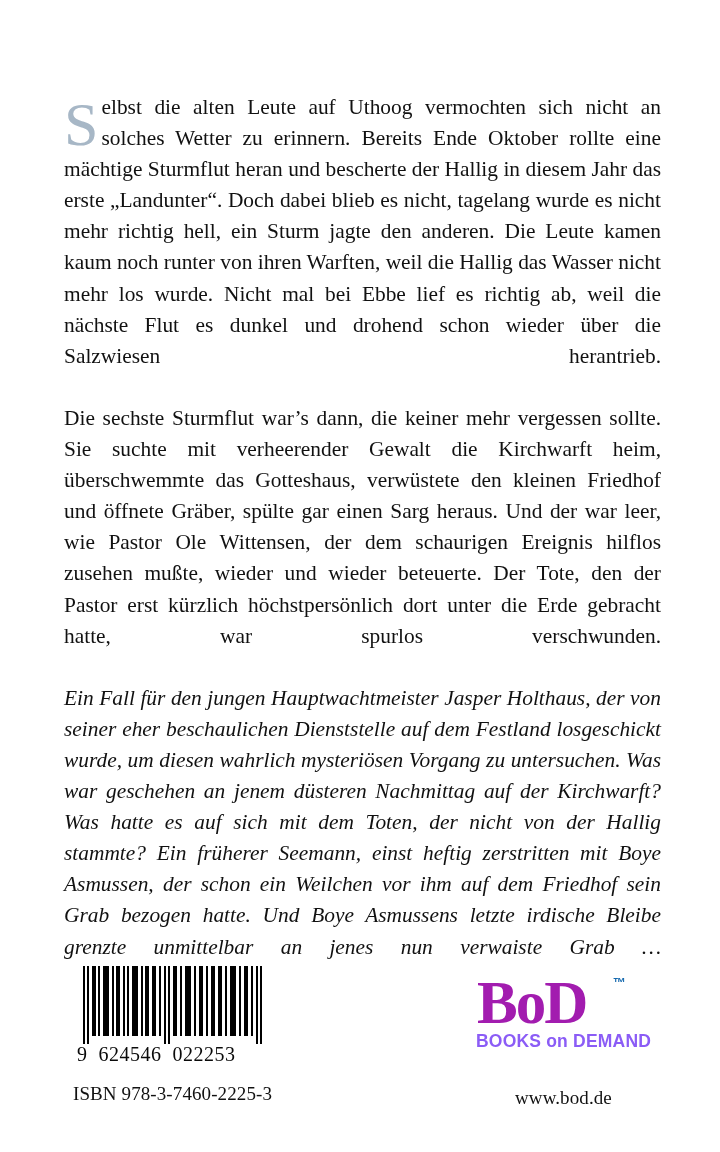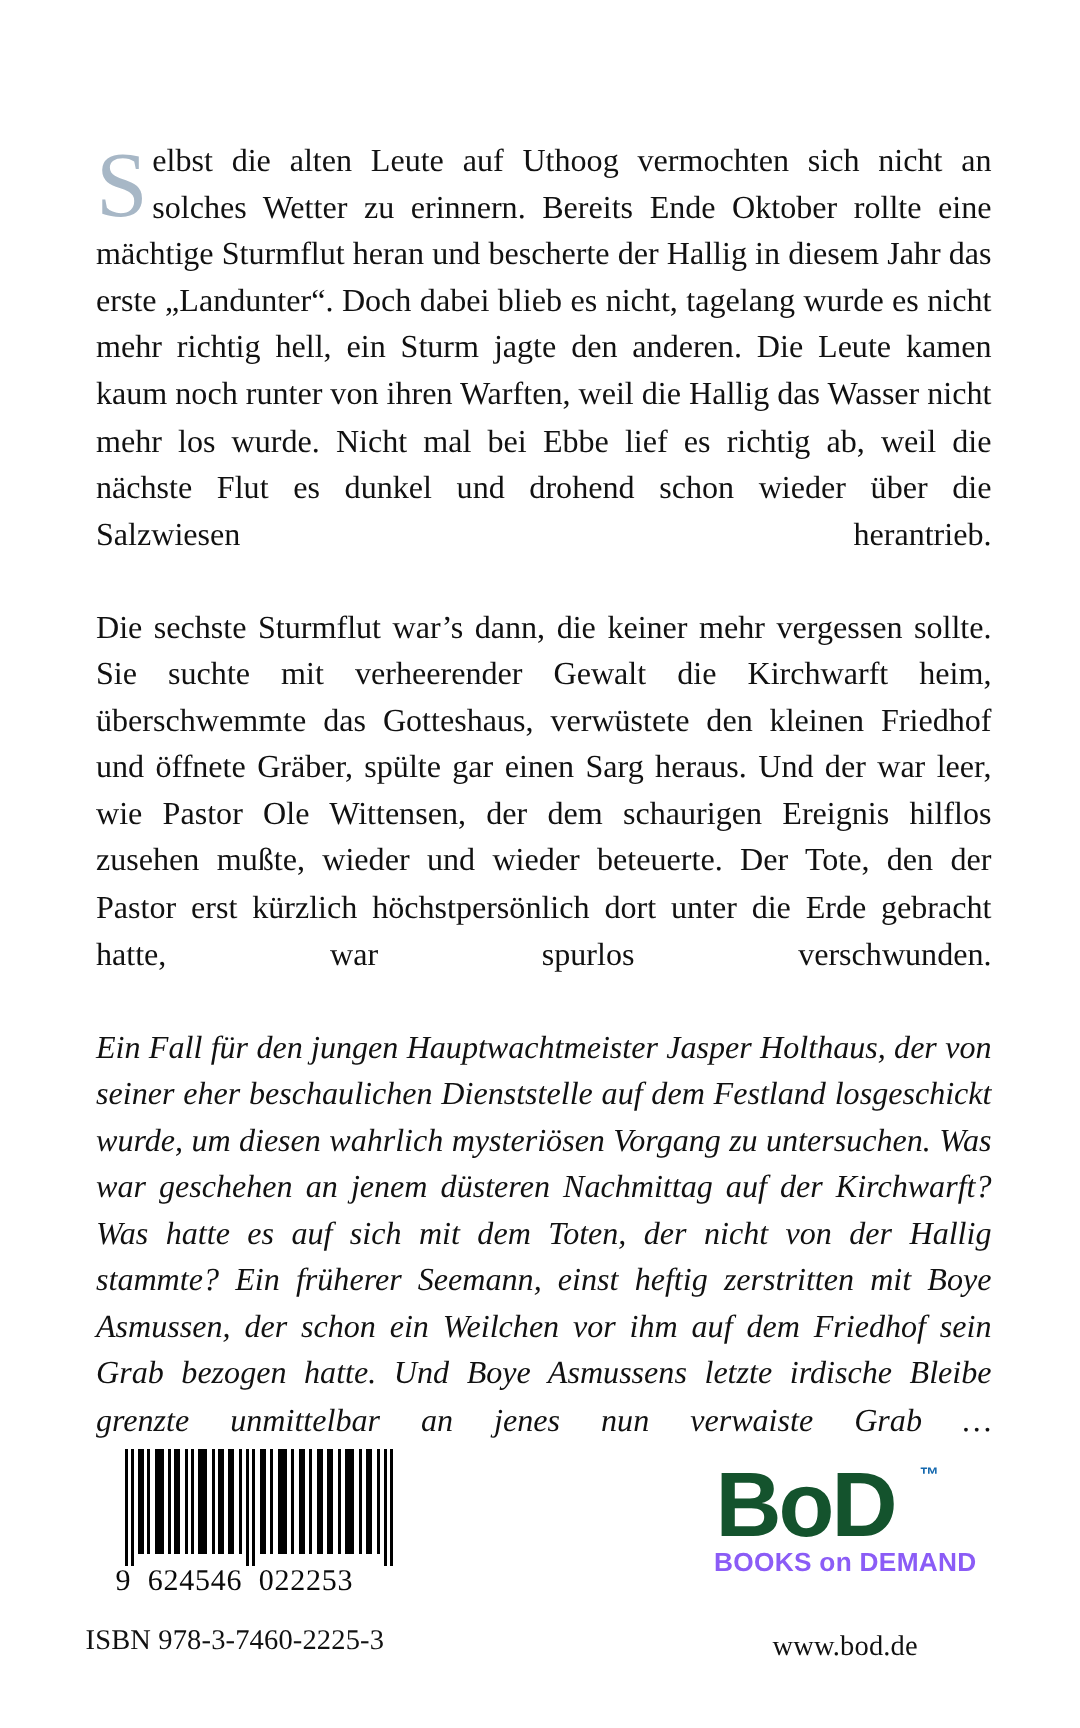--- a/index.html
+++ b/index.html
@@ -78,42 +78,42 @@
     letter-spacing: 0.5px;
     color: #0a0a0a;
     margin: -1px 0 0 20px;
     white-space: pre;
   }
   .isbn-line {
     font-family: "Liberation Serif", "DejaVu Serif", serif;
     font-size: 19px;
     color: #111111;
     margin-top: 17px;
-    margin-left: 0;
+    margin-left: 16px;
     letter-spacing: 0.1px;
   }
 
   
   .logo-block {
     position: absolute;
     left: 468px;
     top: 974px;
     width: 210px;
   }
   .logo-wordmark {
     position: relative;
     display: block;
     line-height: 1;
     height: 54px;
   }
   .logo-bod {
-    font-family: Liberation Sans, sans-serif;
+    font-family: Liberation Serif, serif;
     font-weight: bold;
     font-size: 61px;
-    color: #14532d;
+    color: #a21caf;
     letter-spacing: -2px;
     display: inline-block;
     line-height: 58px;
     margin-left: 9px;
   }
   .logo-tm {
     font-family: "Liberation Sans", "DejaVu Sans", sans-serif;
     font-weight: bold;
     font-size: 13px;
     color: #1468ae;

